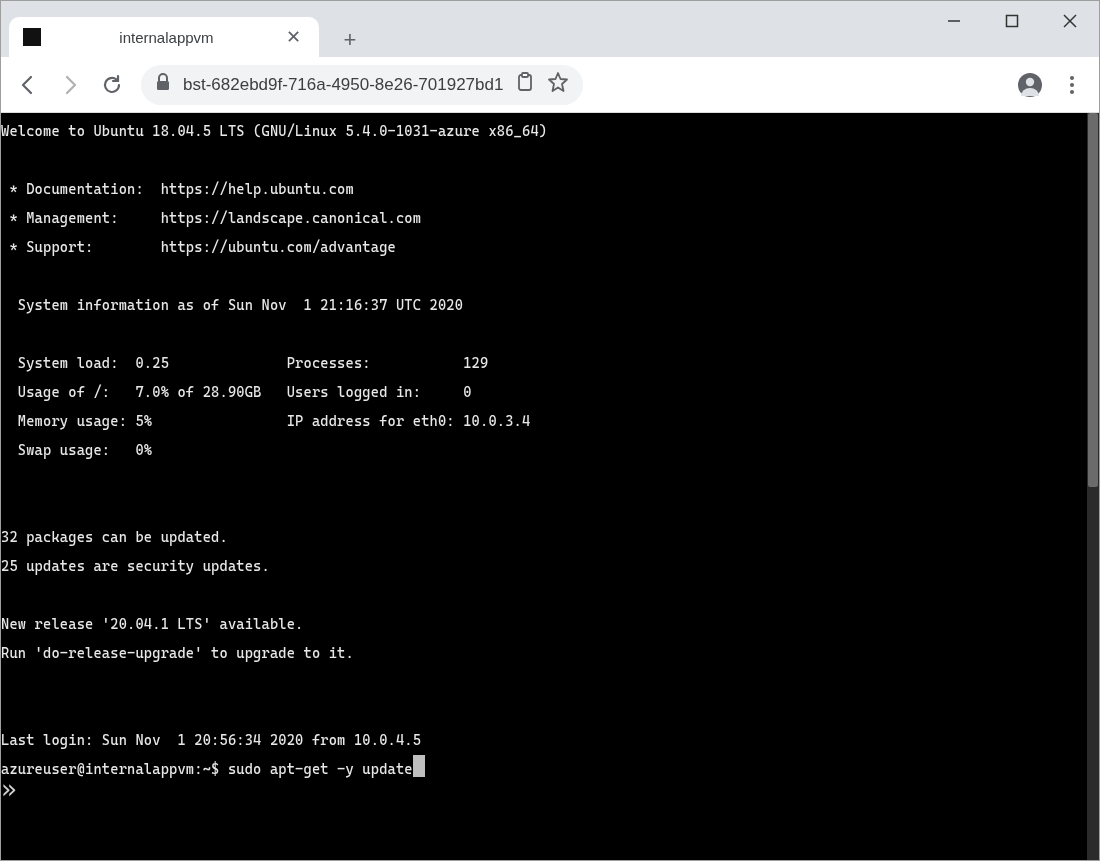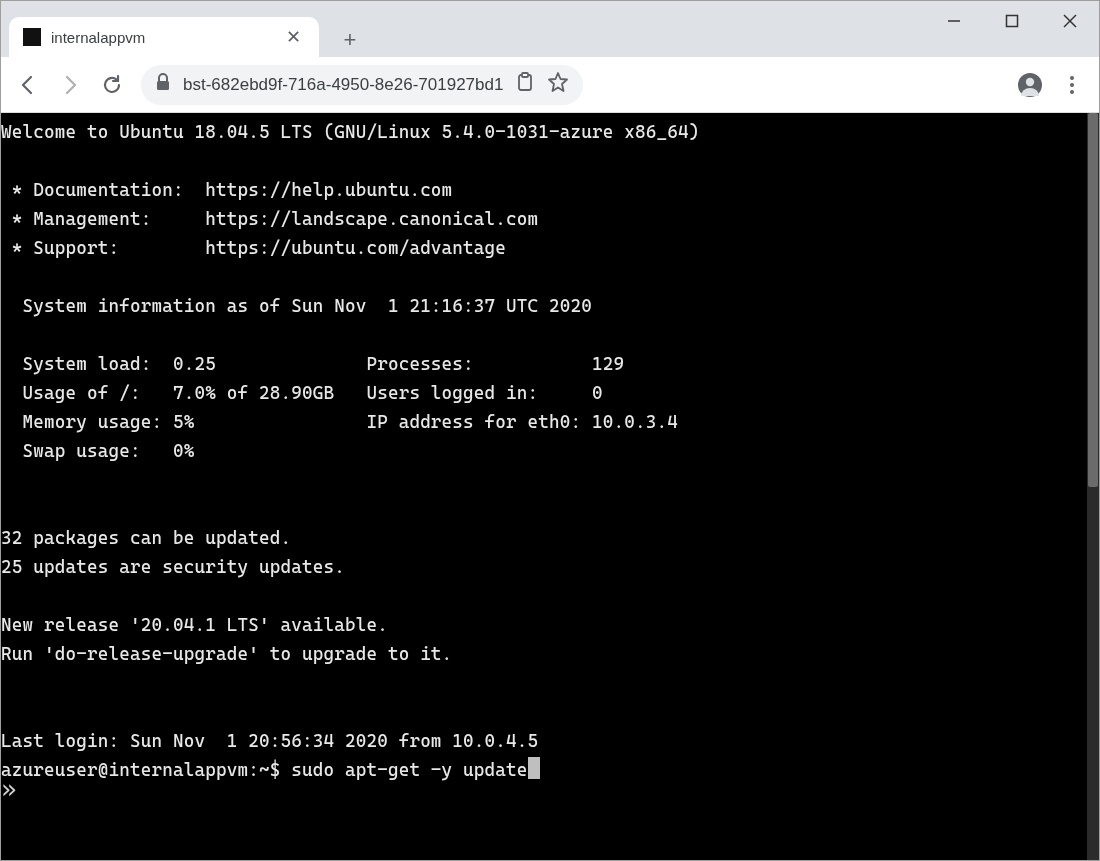--- a/index.html
+++ b/index.html
@@ -34,20 +34,21 @@
     background: #fff;
     height: 40px;
     margin-top: 16px;
     border-top-left-radius: 10px;
     border-top-right-radius: 10px;
     display: flex;
     align-items: center;
     padding: 0 14px;
     min-width: 310px;
     position: relative;
+    text-align: center;
   }
   .tab .favicon {
     width: 18px; height: 18px;
     background: #111;
     margin-right: 10px;
   }
   .tab .tab-title {
     font-size: 15px;
     color: #3c4043;
     flex: 1;
@@ -129,21 +130,21 @@
     background: #000;
     position: relative;
     overflow: hidden;
   }
   .terminal {
     position: absolute;
     top: 0; left: 0; right: 12px; bottom: 0;
     background: #000;
     color: #e8e8e8;
     font-family: "Cascadia Mono","Consolas","Menlo",monospace;
-    font-size: 18px;
+    font-size: 14px;
     line-height: 29px;
     white-space: pre;
     padding: 4px 0 0 0;
     letter-spacing: 0.2px;
   }
   .cursor {
     display: inline-block;
     width: 12px; height: 22px;
     background: #bfbfbf;
     vertical-align: -3px;

